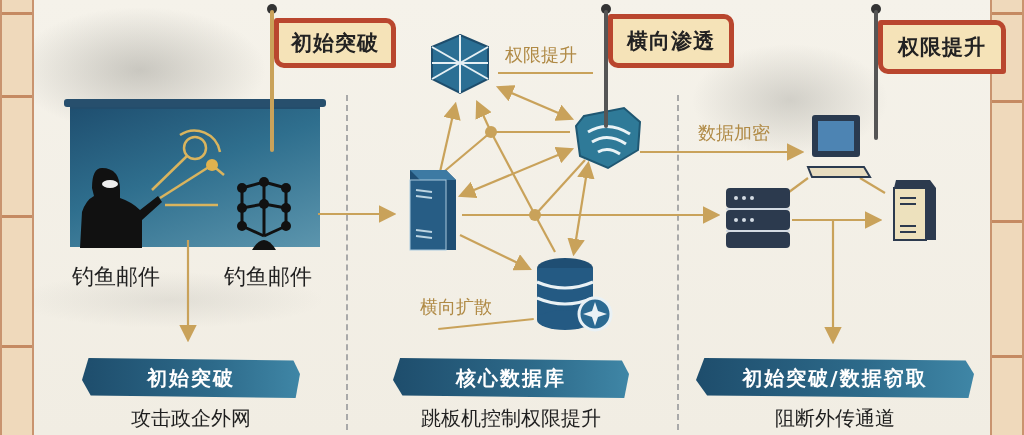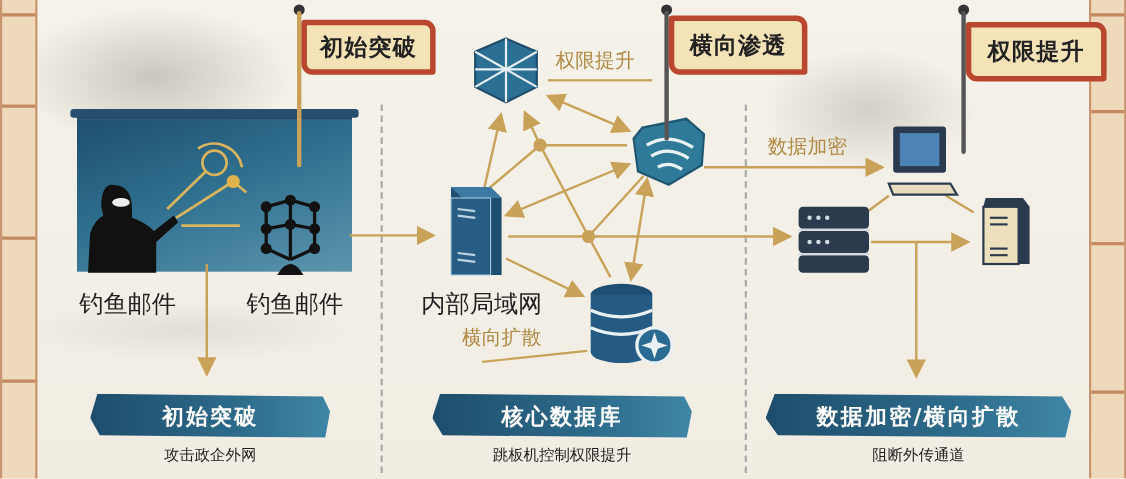--- a/index.html
+++ b/index.html
@@ -18,21 +18,21 @@
   .flag{position:absolute;}
   .flag .pole{position:absolute;width:4px;background:#555;border-radius:2px;}
   .flag .finial{position:absolute;width:10px;height:10px;background:#333;border-radius:50%;}
   .flag .cloth{position:absolute;background:#f5e3b8;border:5px solid #b9462e;color:#222;font-weight:bold;font-size:21px;display:flex;align-items:center;justify-content:center;letter-spacing:1px;border-radius:3px 10px 3px 10px;}
   .banner{position:absolute;left:70px;top:103px;width:250px;height:138px;background:linear-gradient(160deg,#1f4f70,#2f6f8e 45%,#5c95ad);border-top:6px solid #234d6c;}
   .banner .rail{position:absolute;left:-6px;right:-6px;top:-10px;height:8px;background:#274f6d;border-radius:3px;}
   .node-label{position:absolute;font-size:22px;color:#1f1f1f;white-space:nowrap;font-family:Liberation Serif, serif;}
   .gold-label{position:absolute;font-size:18px;color:#b08a45;white-space:nowrap;text-align:center;}
   .gold-line{position:absolute;height:2px;background:#c9a25a;}
   .ribbon{position:absolute;height:40px;background:linear-gradient(90deg,#1e4d6c,#2d6a8a 60%,#3f86a6);color:#fff;font-weight:bold;font-size:20px;display:flex;align-items:center;justify-content:center;letter-spacing:2px;clip-path:polygon(3% 0,97% 6%,100% 40%,98% 100%,4% 94%,0 55%);}
-  .sub-label{position:absolute;font-size:14px;color:#1f1f1f;white-space:nowrap;text-align:center;}
+  .sub-label{position:absolute;font-size:20px;color:#1f1f1f;white-space:nowrap;text-align:center;}
   svg.net{position:absolute;left:0;top:0;}
 </style>
 </head>
 <body>
 
 <div class="canvas">
 
   <div class="scroll-edge left">
     <div class="seg" style="top:12px"></div>
       <div class="seg" style="top:95px"></div>
@@ -239,28 +239,27 @@
     <div class="cloth" style="left:4px;top:14px;width:116px;height:44px">横向渗透</div>
   </div>
   <div class="flag" style="left:874px;top:0">
     <div class="finial" style="left:-3px;top:4px"></div>
     <div class="pole" style="left:0;top:10px;height:130px"></div>
     <div class="cloth" style="left:4px;top:20px;width:118px;height:44px">权限提升</div>
   </div>
 
   <div class="node-label" style="left:72px;top:262px">钓鱼邮件</div>
   <div class="node-label" style="left:224px;top:262px">钓鱼邮件</div>
-  <div class="node-label" style="left:383px;top:262px">内部局域网</div>
 
   <div class="gold-label" style="left:505px;top:43px">权限提升</div>
   <div class="gold-line" style="left:498px;top:72px;width:95px"></div>
   <div class="gold-label" style="left:420px;top:295px">横向扩散</div>
   <div class="gold-line" style="left:438px;top:323px;width:96px;transform:rotate(-6deg)"></div>
   <div class="gold-label" style="left:698px;top:121px">数据加密</div>
 
   <div class="ribbon" style="left:82px;top:358px;width:218px">初始突破</div>
   <div class="ribbon" style="left:393px;top:358px;width:236px">核心数据库</div>
-  <div class="ribbon" style="left:696px;top:358px;width:278px">数据加密/横向扩散</div>
+  <div class="ribbon" style="left:696px;top:358px;width:278px">初始突破/数据窃取</div>
 
   <div class="sub-label" style="left:82px;top:405px;width:218px">攻击政企外网</div>
   <div class="sub-label" style="left:696px;top:405px;width:278px">阻断外传通道</div>
   <div class="sub-label" style="left:393px;top:405px;width:236px">跳板机控制权限提升</div>
 </div>
 
 </body></html>

